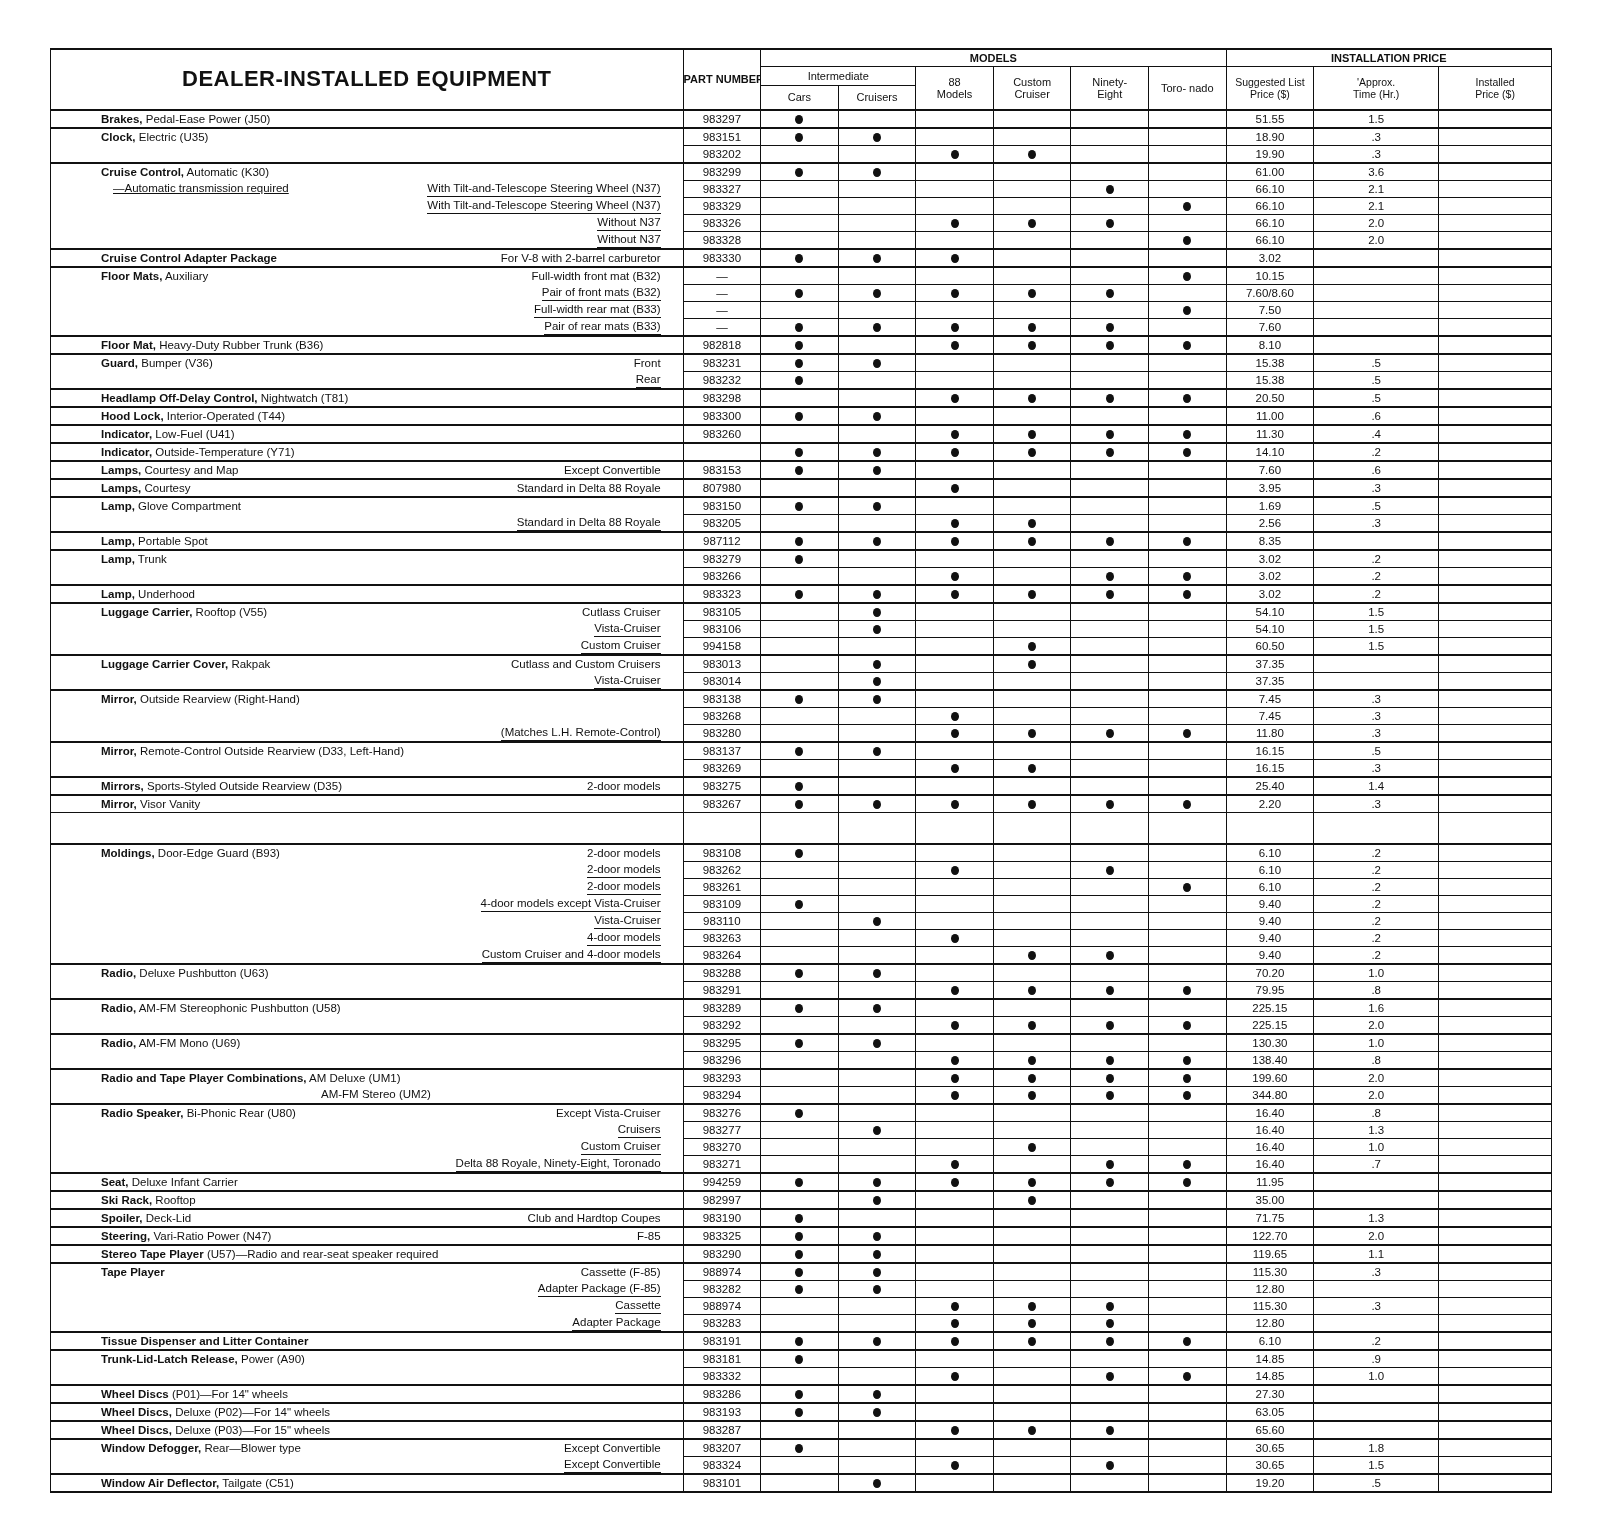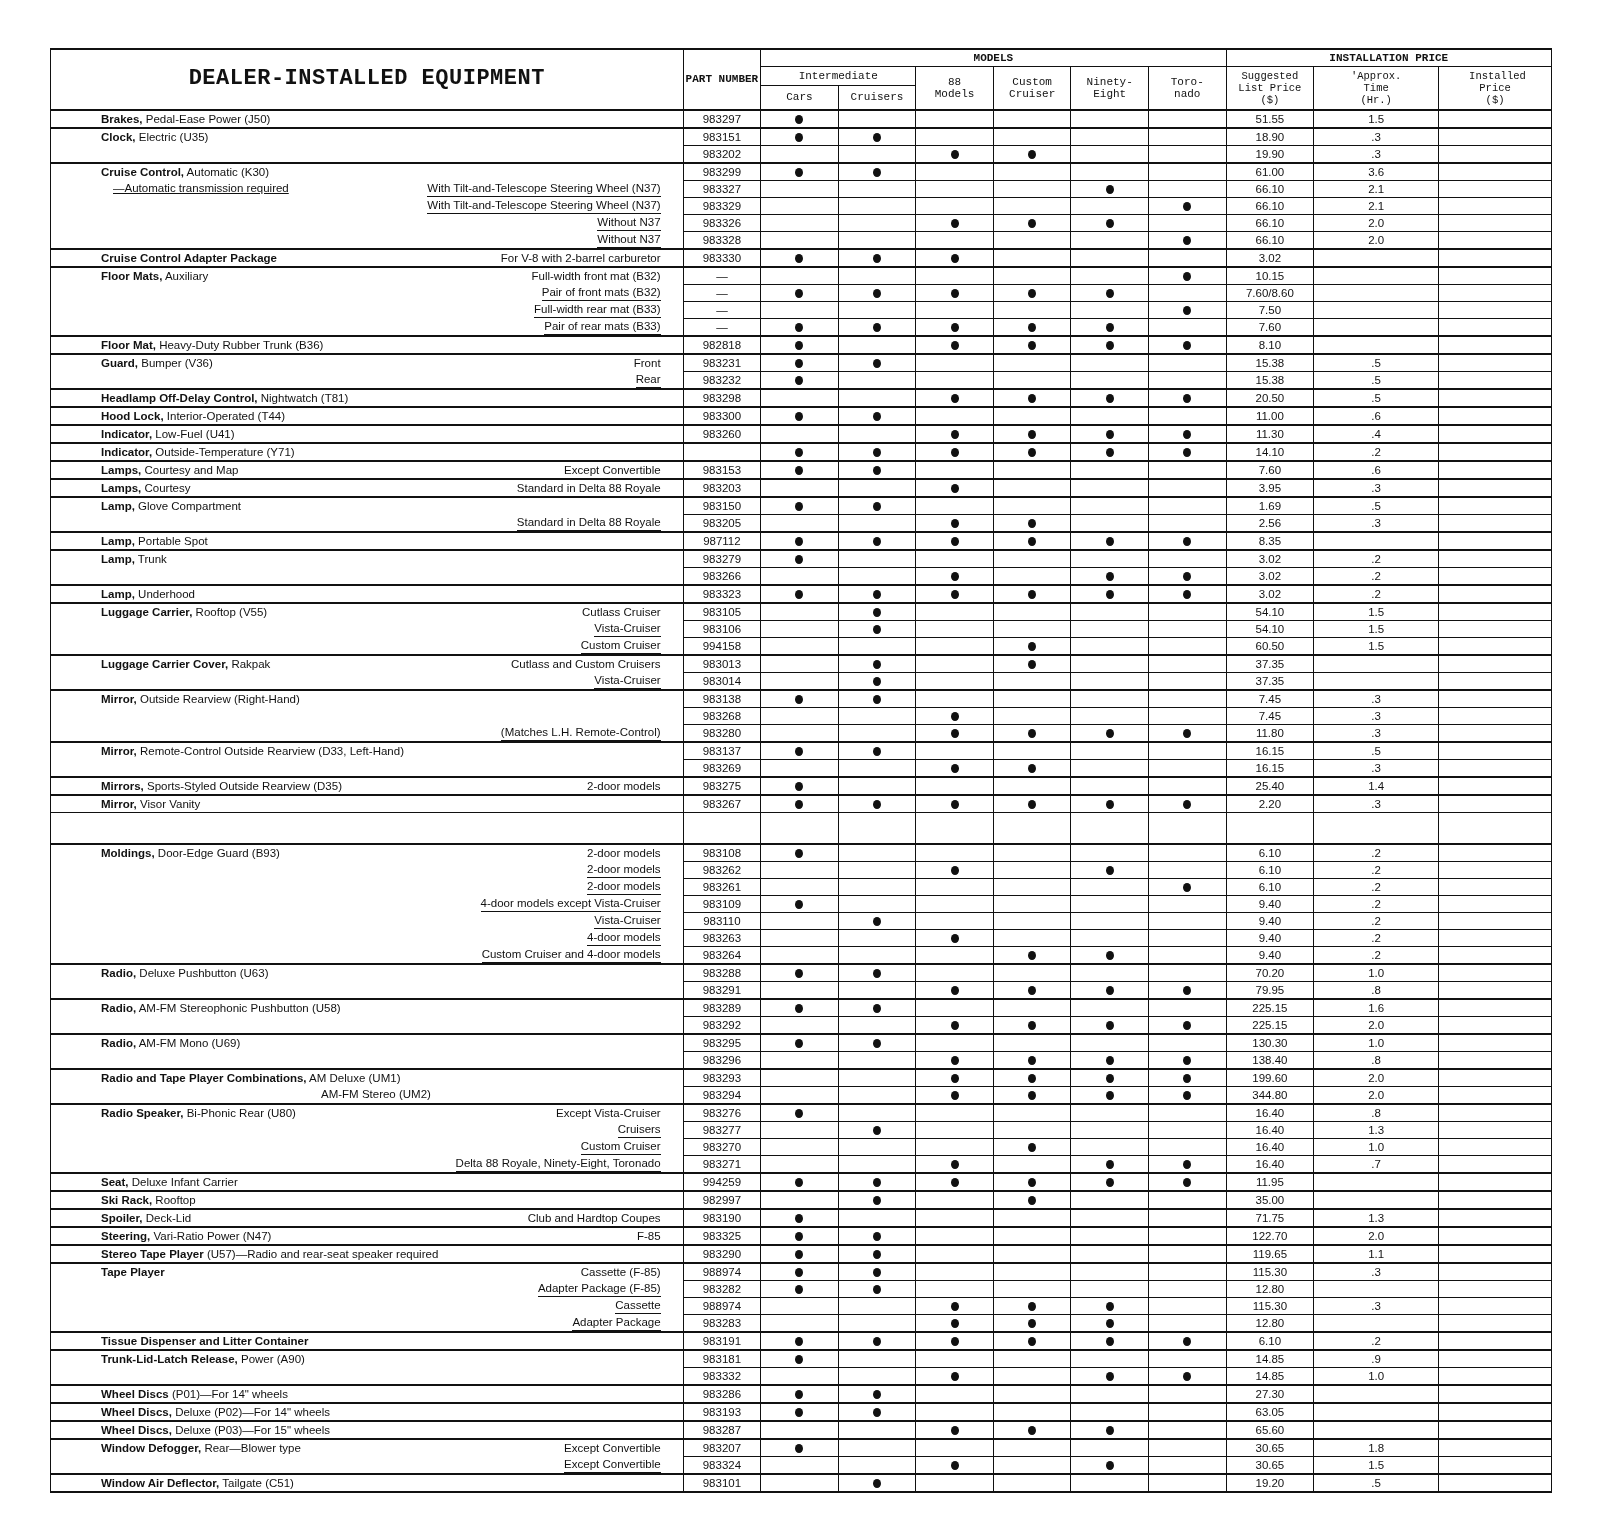--- a/index.html
+++ b/index.html
@@ -6,21 +6,21 @@
   body { width: 1600px; height: 1521px; position: relative; font-family: "Liberation Sans", "DejaVu Sans", sans-serif; color: #111; }
   .sheet { position: absolute; left: 50px; top: 48px; width: 1502px; }
   table { border-collapse: collapse; table-layout: fixed; width: 1502px; }
   td, th { padding: 0; height: 16px; font-size: 11.5px; line-height: 16px; white-space: nowrap; overflow: hidden; }
   col.c-desc { width: 628px; }
   col.c-part { width: 77px; }
   col.c-m { width: 77px; }
   col.c-price { width: 87px; }
   col.c-time { width: 124px; }
   col.c-inst { width: 112px; }
-  .hdr th { font-weight: bold; text-align: center; vertical-align: middle; font-size: 11px; line-height: 12px; border: 1px solid #111; font-family: Liberation Mono, monospace; }
+  .hdr th { font-weight: bold; text-align: center; vertical-align: middle; font-size: 11px; line-height: 12px; border: 1px solid #111; }
   .hdr .title { font-size: 22px; letter-spacing: 0.5px; text-align: center; border-left: 1px solid #111; margin-top: 36px; }
   .hdr .sub { font-weight: normal; font-size: 11px; }
   .hdr .sm { font-weight: normal; font-size: 10.5px; line-height: 12px; }
   td { border-left: 1px solid #111; border-right: 1px solid #111; }
   tr.grp td { border-top: 2px solid #111; }
   tr.sub td.part, tr.sub td.m, tr.sub td.price, tr.sub td.time, tr.sub td.inst { border-top: 1px solid #111; }
   tr.last td { border-bottom: 2px solid #111; }
   td.desc { position: relative; padding-left: 50px; padding-right: 10px; }
   td.desc .name b { font-weight: bold; }
   td.desc .spec { position: absolute; right: 22px; top: 0; border-bottom: 1px solid #111; }
@@ -55,21 +55,21 @@
         <th rowspan="3" class="title" style="border-top:2px solid #111;border-right:1px solid #111;">DEALER-INSTALLED EQUIPMENT</th>
         <th rowspan="3" style="border-top:2px solid #111;">PART NUMBER</th>
         <th colspan="6" style="border-top:2px solid #111;">MODELS</th>
         <th colspan="3" style="border-top:2px solid #111;">INSTALLATION PRICE</th>
       </tr>
       <tr style="height:19px">
         <th colspan="2" class="sub">Intermediate</th>
         <th rowspan="2" class="sub" style="white-space:normal;padding:0 14px;">88 Models</th>
         <th rowspan="2" class="sub" style="white-space:normal;padding:0 8px;">Custom Cruiser</th>
         <th rowspan="2" class="sub" style="white-space:normal;padding:0 12px;">Ninety- Eight</th>
-        <th rowspan="2" class="sub" style="white-space:normal;padding:0 14px;">Toro- nado</th>
+        <th rowspan="2" class="sub" style="white-space:normal;padding:0 8px;">Toro- nado</th>
         <th rowspan="2" class="sm" style="white-space:normal;padding:0 8px;">Suggested List Price ($)</th>
         <th rowspan="2" class="sm" style="white-space:normal;padding:0 36px;">'Approx. Time (Hr.)</th>
         <th rowspan="2" class="sm" style="white-space:normal;padding:0 30px;">Installed Price ($)</th>
       </tr>
       <tr style="height:24px">
         <th class="sub">Cars</th>
         <th class="sub">Cruisers</th>
       </tr>
     </thead>
     <tbody id="rows">
@@ -341,21 +341,21 @@
           <td class="m"></td>
           <td class="m"></td>
           <td class="m"></td>
           <td class="m"></td>
           <td class="price">7.60</td>
           <td class="time">.6</td>
           <td class="inst"></td>
         </tr>
         <tr class="grp">
           <td class="desc"><span class="name"><b>Lamps,</b><span> Courtesy</span></span><span class="spec">Standard in Delta 88 Royale</span></td>
-          <td class="part">983203</td>
+          <td class="part">807980</td>
           <td class="m"></td>
           <td class="m"></td>
           <td class="m"><span class="dot"></span></td>
           <td class="m"></td>
           <td class="m"></td>
           <td class="m"></td>
           <td class="price">3.95</td>
           <td class="time">.3</td>
           <td class="inst"></td>
         </tr>

